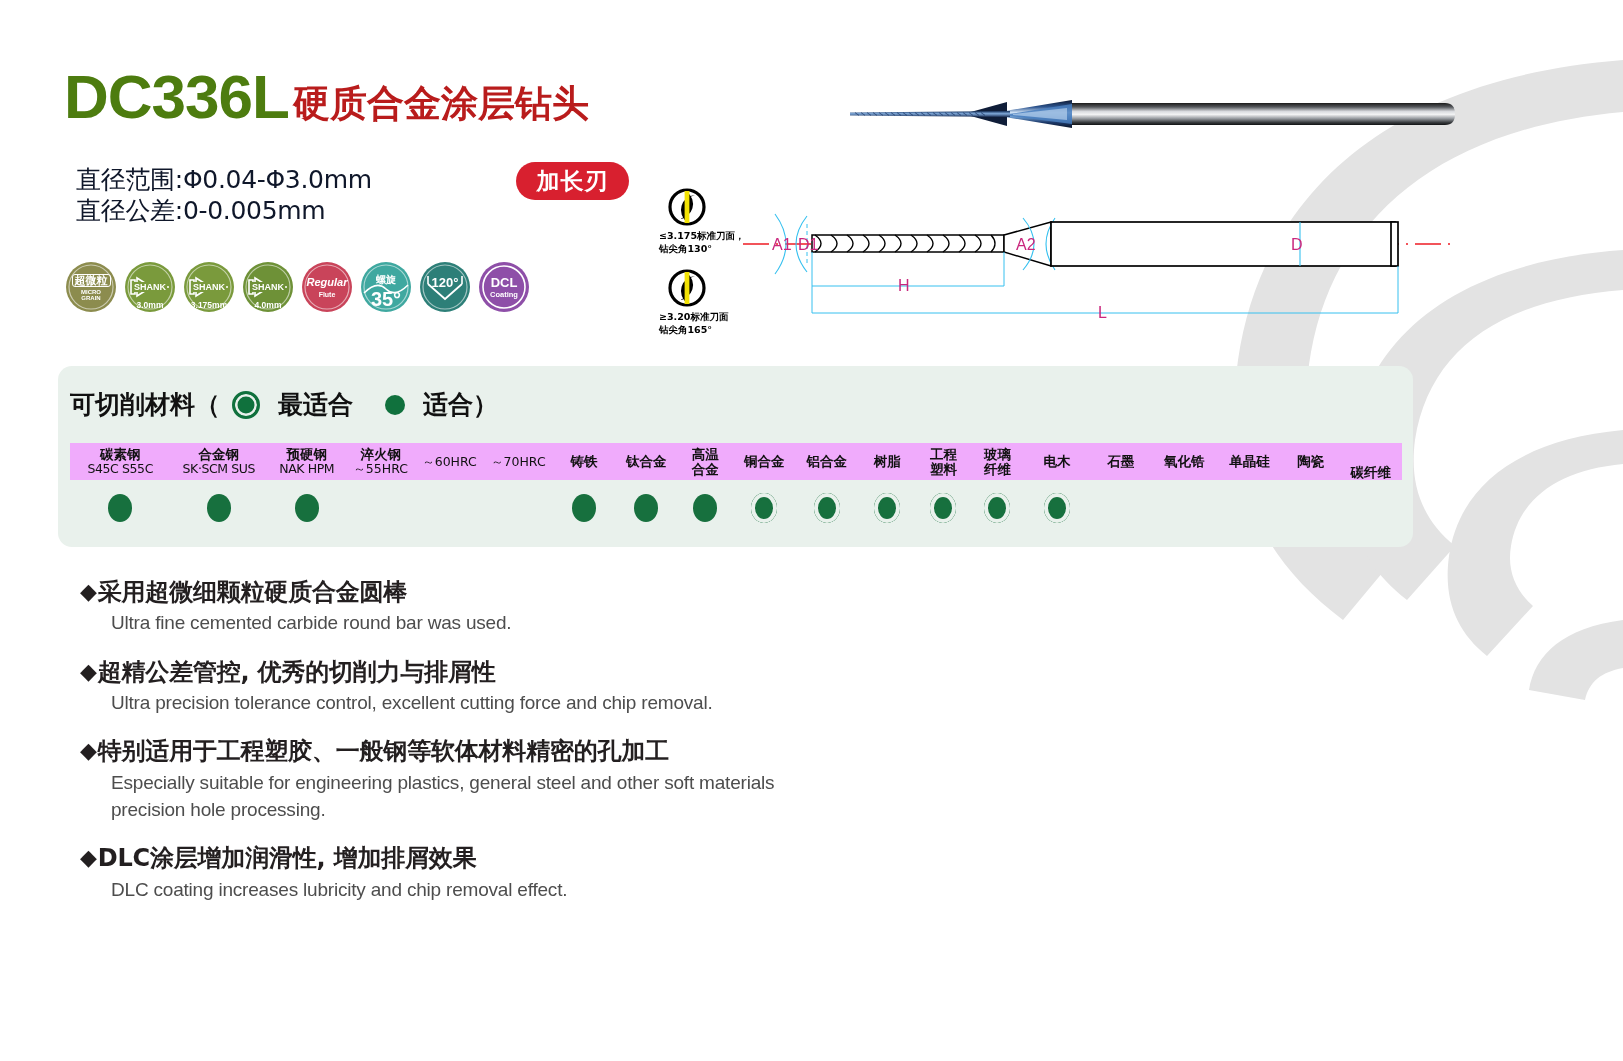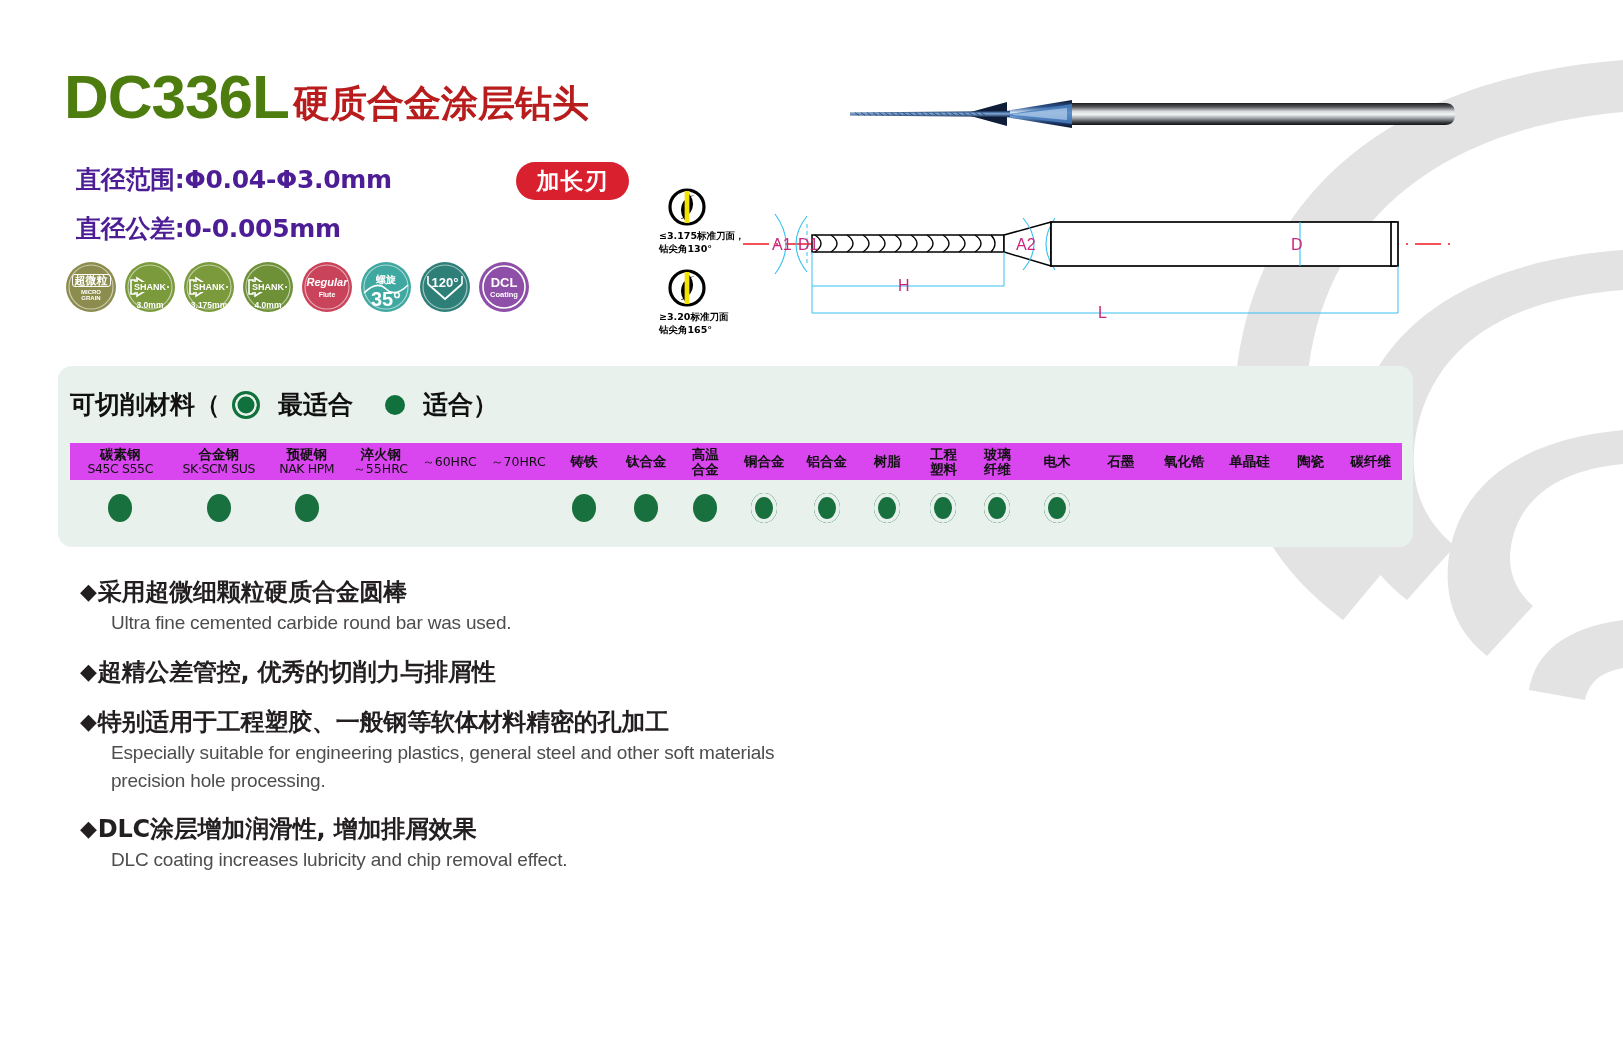--- a/index.html
+++ b/index.html
@@ -11,24 +11,24 @@
   }
   #watermark{position:absolute;right:0;top:0;width:560px;height:780px;z-index:0;pointer-events:none;}
 
   
   .title-wrap{position:absolute;left:64px;top:68px;display:flex;align-items:flex-end;z-index:3;}
   .title-code{font-size:62px;font-weight:bold;letter-spacing:-1px;line-height:0.95;color:#4d7c0f;
     font-family:"Liberation Sans","DejaVu Sans",sans-serif;}
   .title-cn{font-size:37px;font-weight:bold;line-height:1.05;color:#b91c1c;margin-left:4px;padding-bottom:3px;
     font-family:"DejaVu Sans","Liberation Sans",sans-serif;letter-spacing:0px;}
 
-  .spec-line{position:absolute;left:76px;font-size:25px;font-weight:bold;color:#4c1d95;
+  .spec-line{position:absolute;left:76px;font-size:25px;font-weight:normal;color:#0f172a;
     font-family:"DejaVu Sans","Liberation Sans",sans-serif;letter-spacing:-0.3px;z-index:3;}
   #spec-range{top:163px;}
-  #spec-tol{top:212px;}
+  #spec-tol{top:194px;}
 
   .red-badge{position:absolute;left:516px;top:162px;width:113px;height:38px;border-radius:19px;
     background:#d8202f;color:#fff;font-size:23px;font-weight:bold;display:flex;align-items:center;
     justify-content:center;letter-spacing:1px;z-index:3;
     font-family:"DejaVu Sans","Liberation Sans",sans-serif;}
 
   
   .badges{position:absolute;left:66px;top:262px;display:flex;gap:9px;z-index:3;}
   .badge{width:50px;height:50px;border-radius:50%;position:relative;display:flex;flex-direction:column;
     align-items:center;justify-content:center;color:#fff;text-align:center;overflow:hidden;}
@@ -56,21 +56,21 @@
   .mat-panel{position:absolute;left:58px;top:366px;width:1355px;height:181px;background:#e9f1ec;
     border-radius:14px;z-index:2;}
   .mat-title{position:absolute;left:70px;top:388px;display:flex;align-items:center;gap:8px;z-index:3;}
   .mat-title-t{font-size:25px;font-weight:bold;color:#111;
     font-family:"DejaVu Sans","Liberation Sans",sans-serif;}
   .ring{width:22px;height:22px;border-radius:50%;border:3.5px solid #10713d;background:#10713d;
     box-shadow:inset 0 0 0 2.5px #e9f1ec;display:inline-block;}
   .dot{width:20px;height:20px;border-radius:50%;background:#10713d;display:inline-block;}
 
   #mat-table{position:absolute;left:70px;top:443px;width:1332px;z-index:3;}
-  .hdr-row{display:flex;background:#d946ef;height:37px;align-items:center;}
+  .hdr-row{display:flex;background:#f0abfc;height:37px;align-items:center;}
   .hdr-cell{display:flex;flex-direction:column;align-items:center;justify-content:center;height:37px;
     font-family:"DejaVu Sans","Liberation Sans",sans-serif;color:#111;line-height:1.08;}
   .h1{font-size:13.5px;font-weight:bold;}
   .h2{font-size:12.5px;font-weight:normal;letter-spacing:-0.4px;}
   .h-sub{font-size:12.5px;font-weight:normal;}
   .dot-row{display:flex;height:55px;align-items:center;}
   .dot-cell{display:flex;align-items:center;justify-content:center;height:55px;}
   .d-fill{width:24px;height:28px;border-radius:50%;background:#17703e;}
   .d-ring{width:26px;height:30px;border-radius:50%;background:#17703e;
     box-shadow:inset 0 0 0 4px #e9f1ec, inset 0 0 0 6.5px #17703e;}
@@ -385,21 +385,21 @@
       </div>
       <div class="hdr-cell" style="width: 70px;">
         <div class="h1">氧化锆</div>
       </div>
       <div class="hdr-cell" style="width: 70px;">
         <div class="h1">单晶硅</div>
       </div>
       <div class="hdr-cell" style="width: 62px;">
         <div class="h1">陶瓷</div>
       </div>
-      <div class="hdr-cell" style="width: 67px;">
+      <div class="hdr-cell" style="width: 67px; justify-content: flex-end;">
         <div class="h1">碳纤维</div>
       </div>
     </div>
   <div class="dot-row" id="dot-row">
       <div class="dot-cell" style="width: 108px;">
         <span class="d-fill"></span>
       </div>
       <div class="dot-cell" style="width: 104px;">
         <span class="d-fill"></span>
       </div>
@@ -450,20 +450,21 @@
        <span class="dia">◆</span>
        <span>采用超微细颗粒硬质合金圆棒</span>
      </div>
      <div class="bl-en">Ultra fine cemented carbide round bar was used.</div>
     </div>
     <div class="bl">
       <div class="bl-cn">
        <span class="dia">◆</span>
        <span>超精公差管控, 优秀的切削力与排屑性</span>
      </div>
+     <div class="bl-en">Ultra precision tolerance control, excellent cutting force and chip removal.</div>
     </div>
     <div class="bl">
       <div class="bl-cn">
        <span class="dia">◆</span>
        <span>特别适用于工程塑胶、一般钢等软体材料精密的孔加工</span>
      </div>
      <div class="bl-en">Especially suitable for engineering plastics, general steel and other soft  materials precision hole processing.</div>
     </div>
     <div class="bl">
       <div class="bl-cn">

